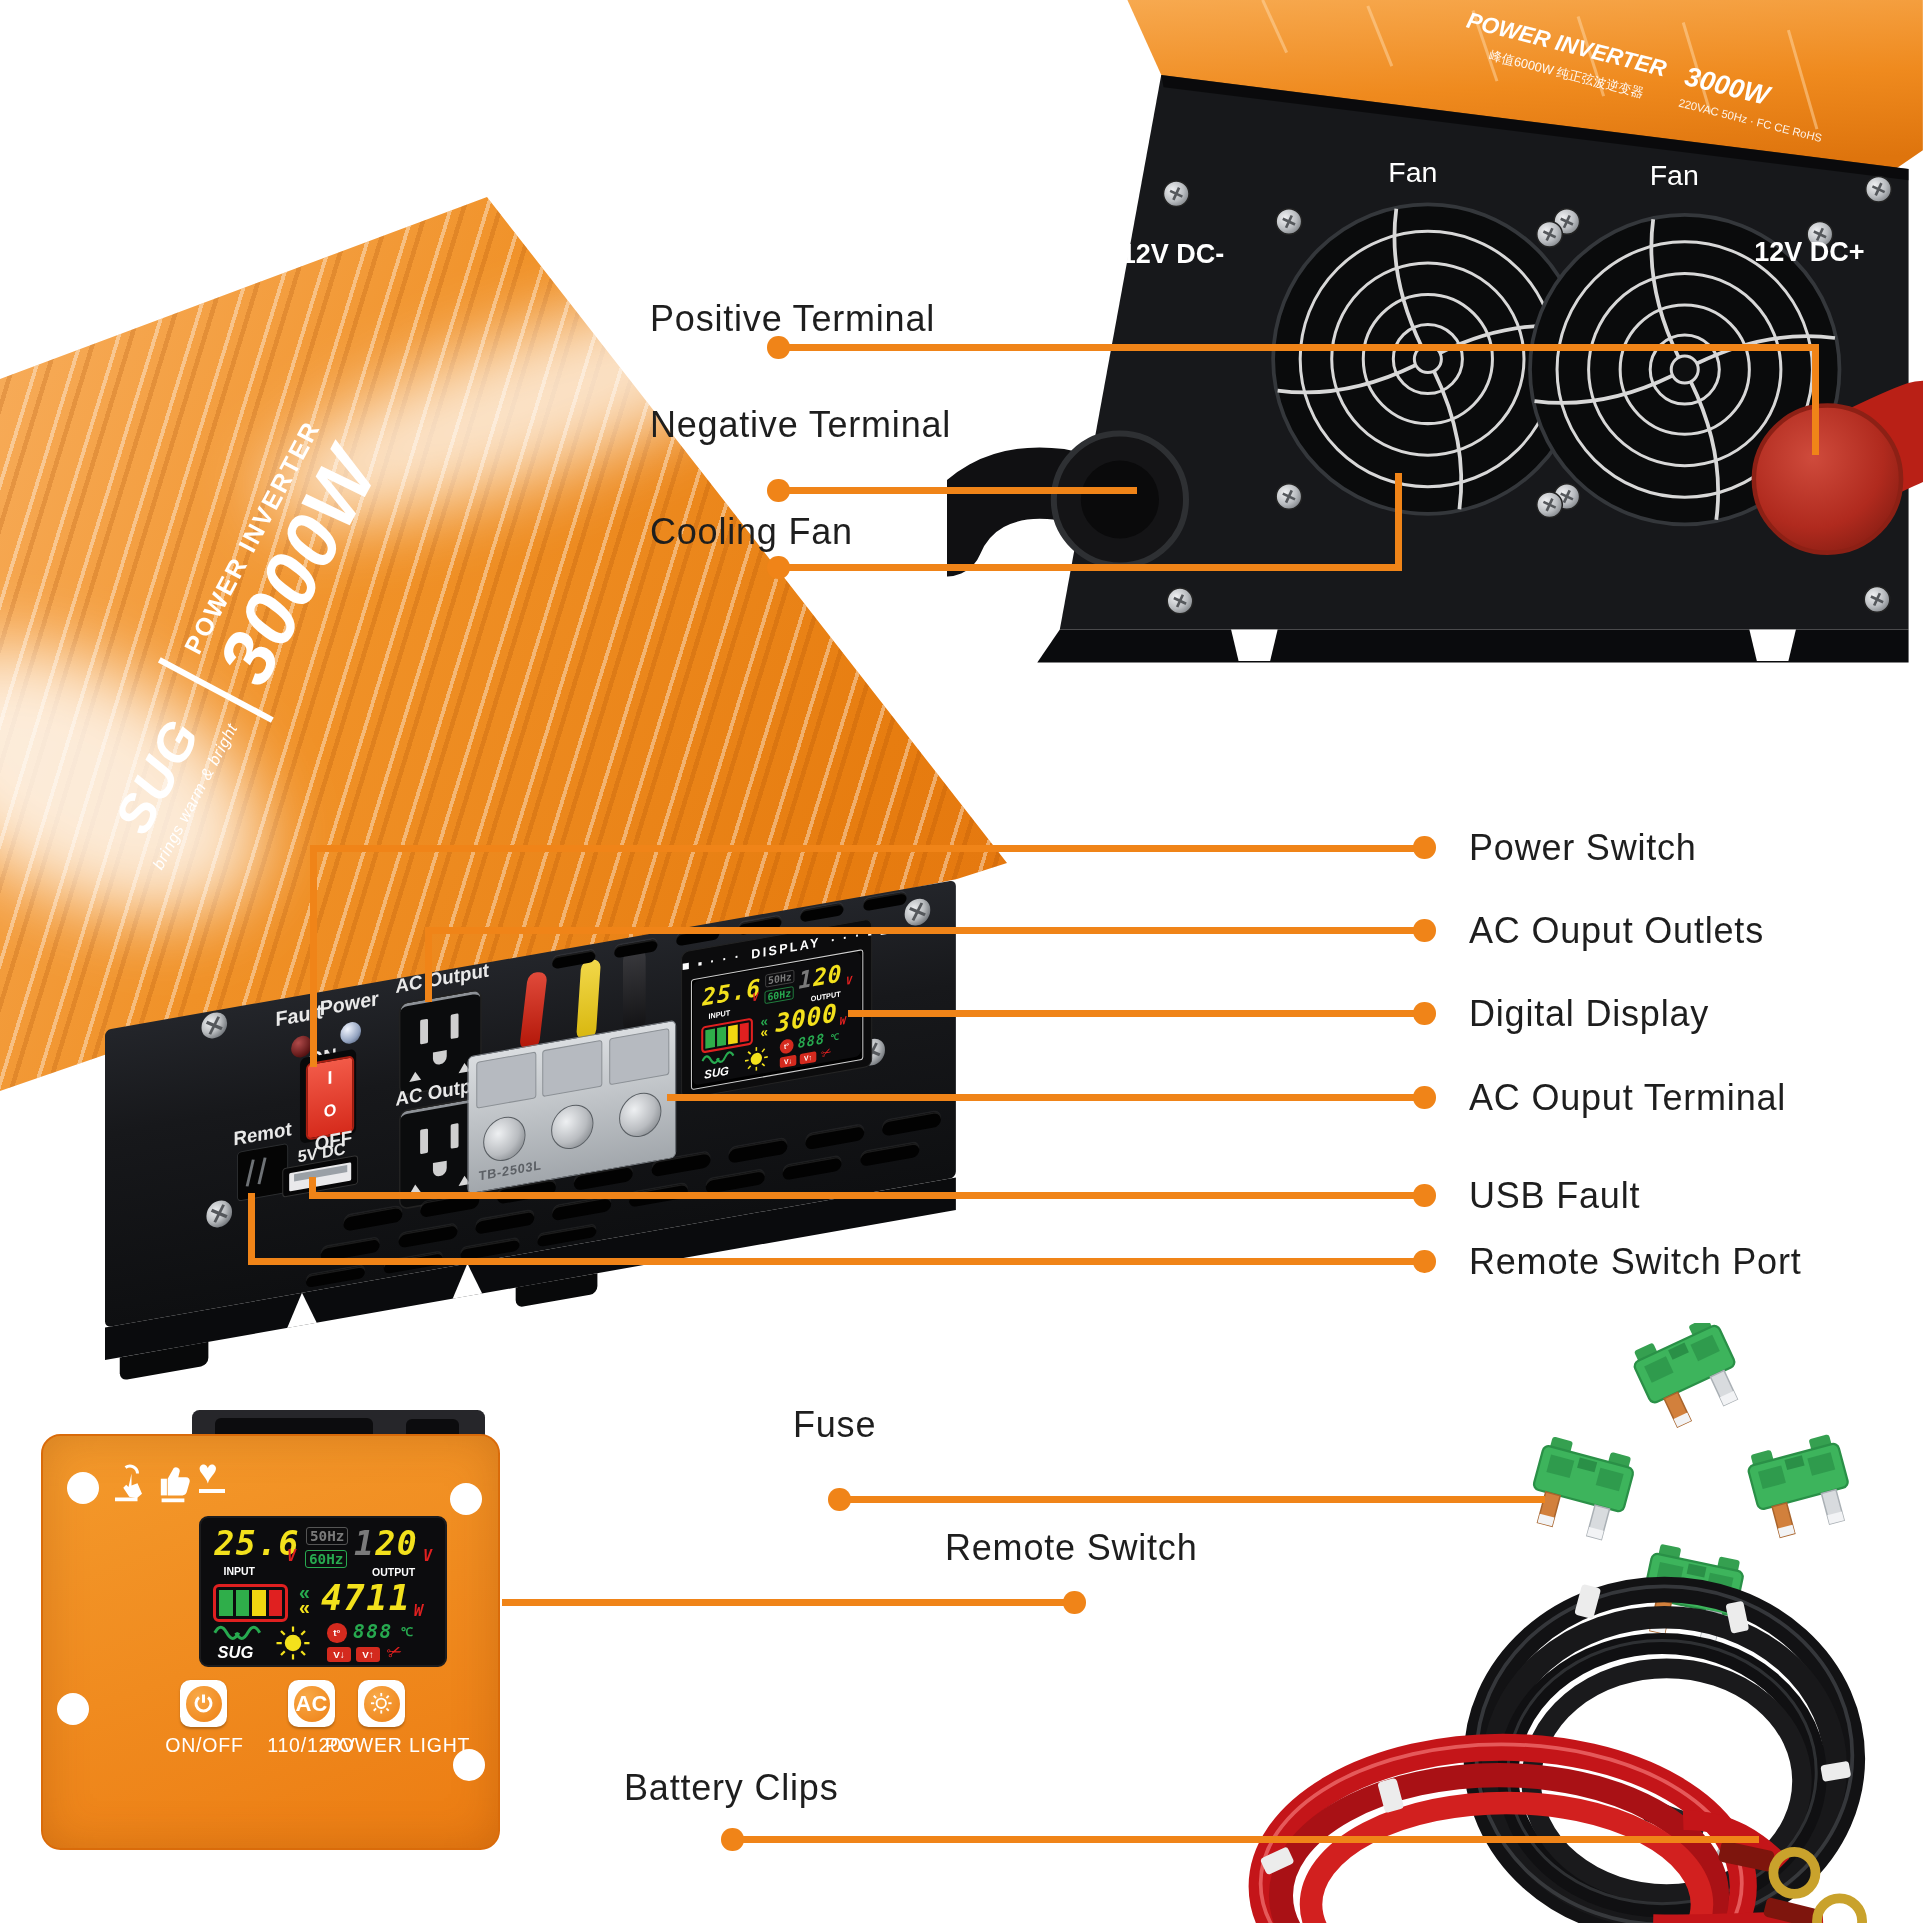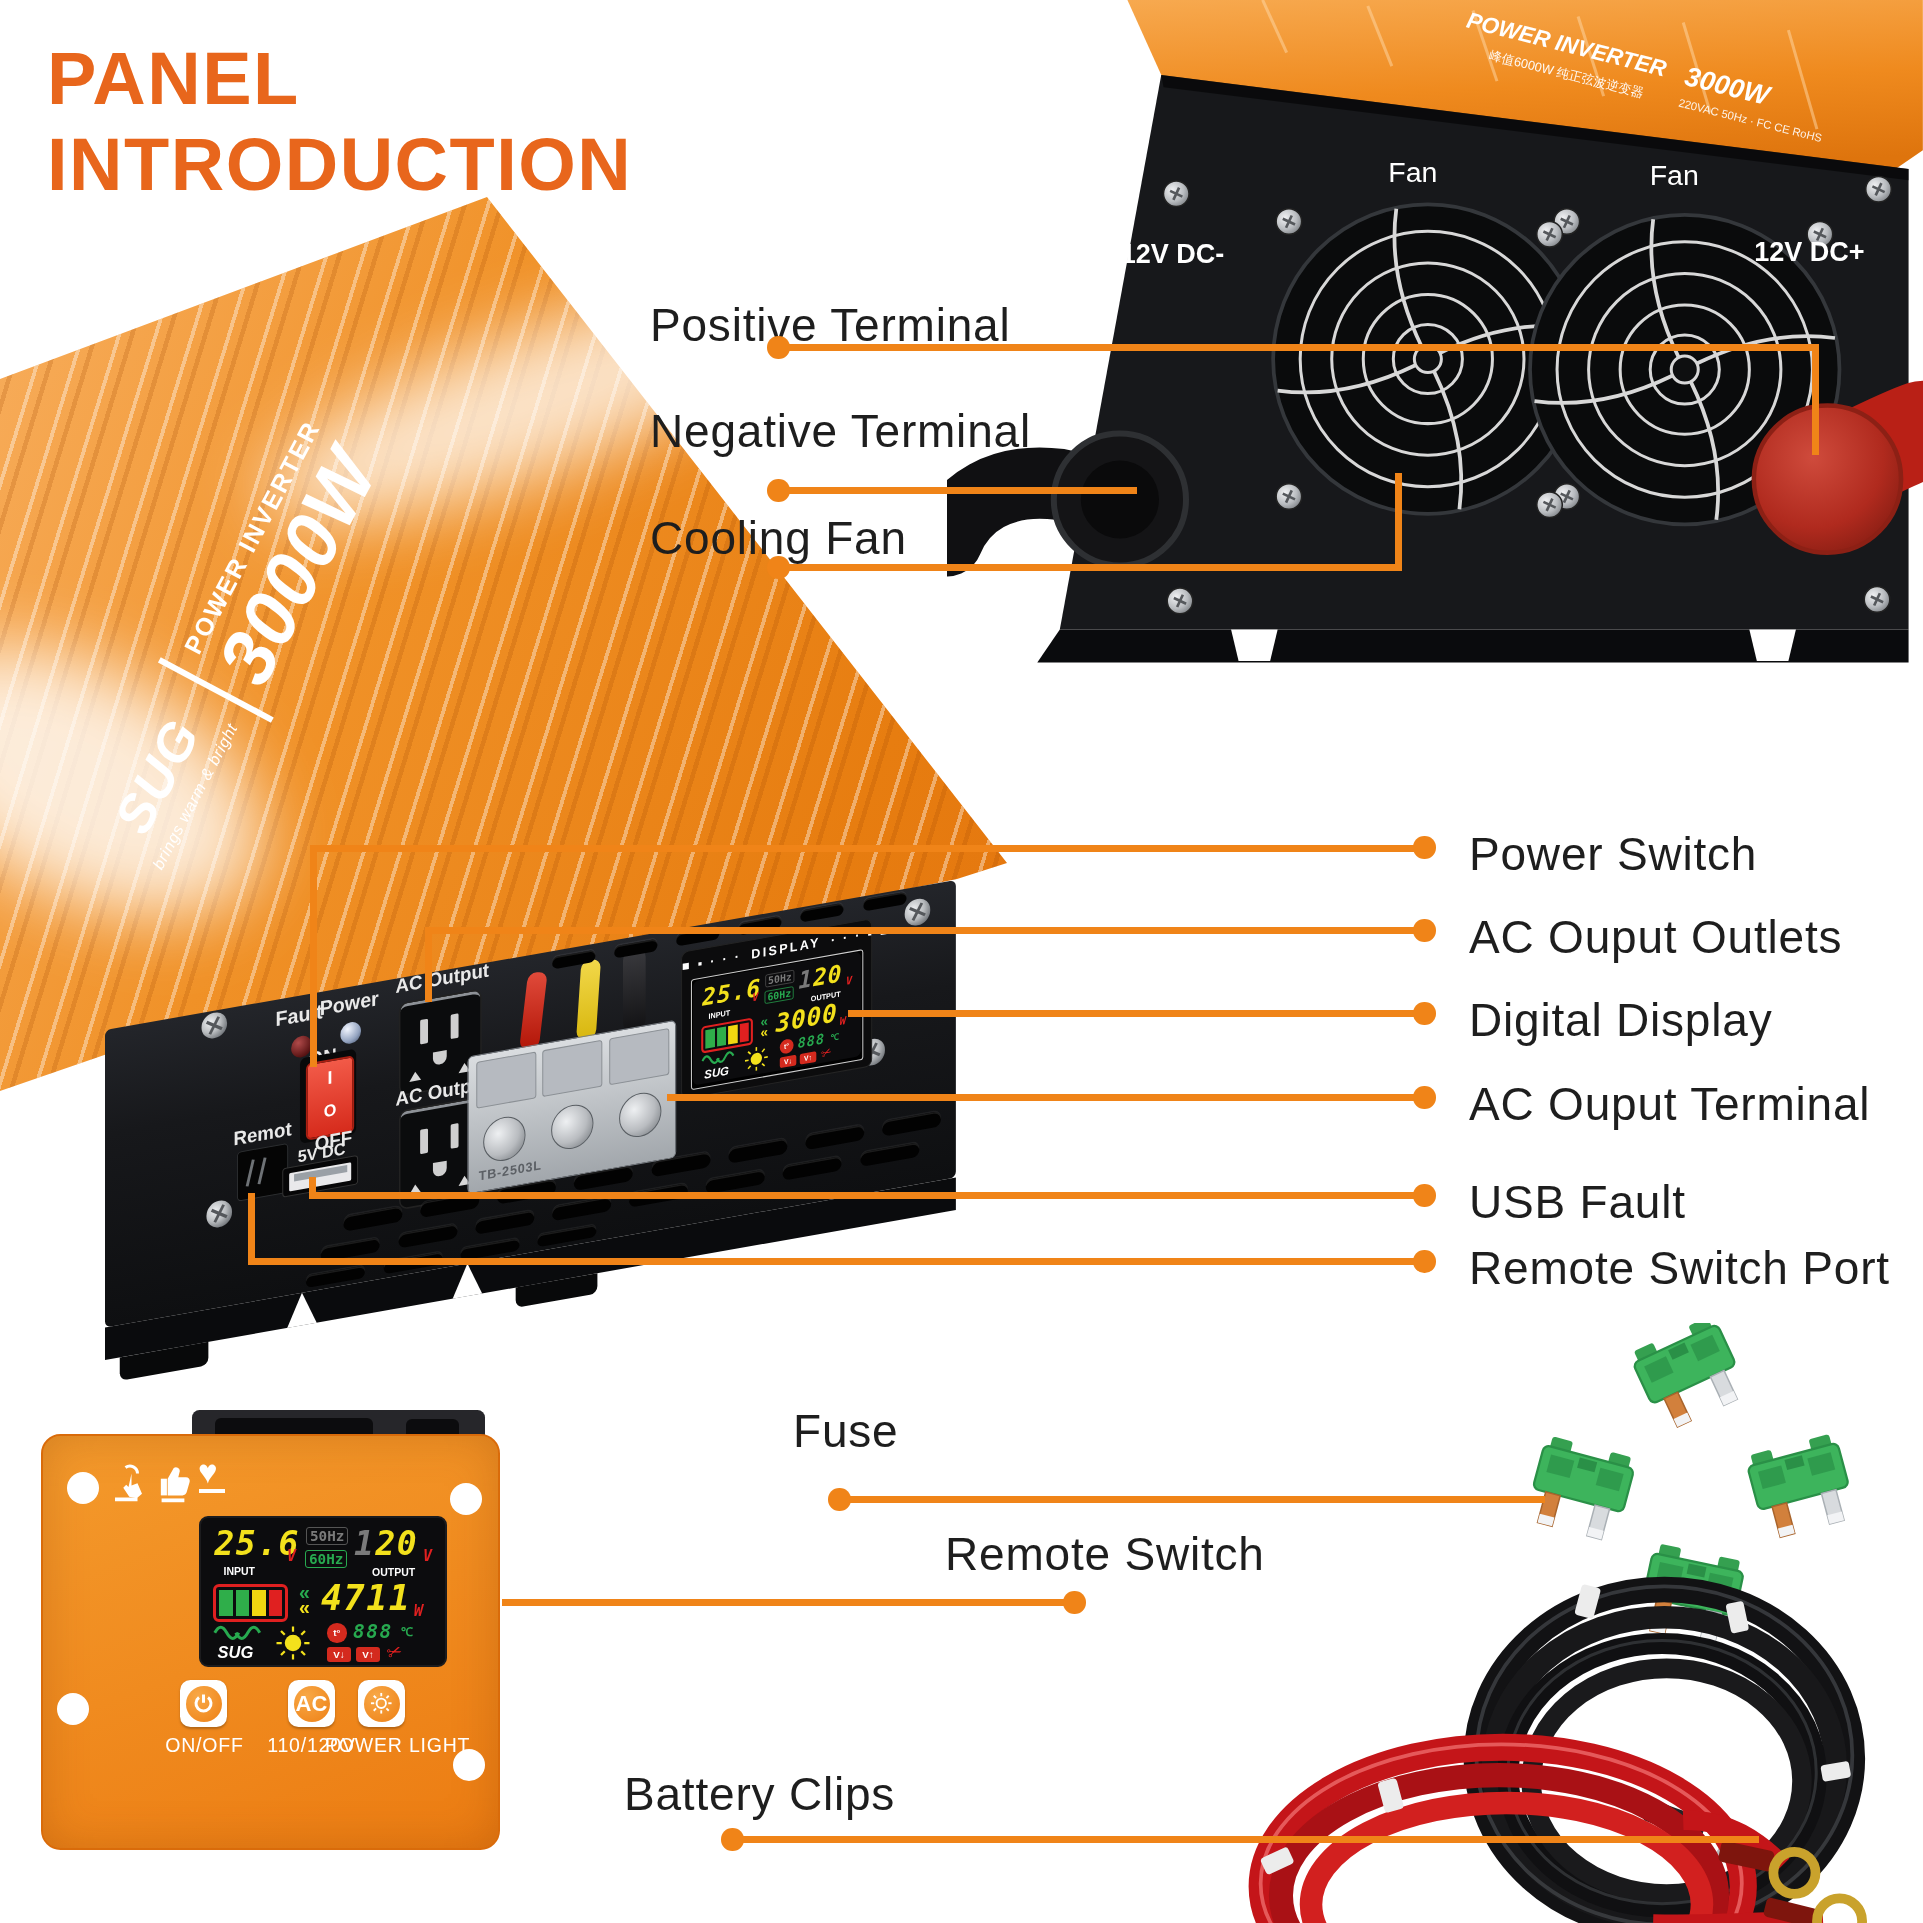--- a/index.html
+++ b/index.html
@@ -2,21 +2,21 @@
 <html style="font-size:12px"><head>
 <meta charset="utf-8">
 <style>
   html,body{margin:0;padding:0;background:#fff;}
   #page{position:relative;width:1923px;height:1924px;background:#fff;overflow:hidden;
         font-family:"Liberation Sans",sans-serif;}
   .abs{position:absolute;}
   
   .title{color:#E8661C;font-weight:700;font-size:74px;line-height:1.16;letter-spacing:1.5px;}
   
-  .lbl{color:#1e1e1e;font-size:46px;letter-spacing:0.8px;white-space:nowrap;}
+  .lbl{color:#1e1e1e;font-size:36px;letter-spacing:0.8px;white-space:nowrap;}
   .hline,.vline{background:#F08418;}
   .hline{height:6.8px;}
   .vline{width:6.8px;}
   .dot{width:22.5px;height:22.5px;border-radius:50%;background:#F08418;}
   
   .body-poly{left:0;top:0;width:1011px;height:1368px;
     background:linear-gradient(115deg,#f9b469 0%,#f09127 40%,#e77d10 75%,#e2720e 100%);
     clip-path:polygon(0px 379px,487px 197px,1007px 863px,957px 879px,113px 1052px,0px 1091px);}
   .body-ribs{left:0;top:0;width:1011px;height:1368px;
     background:repeating-linear-gradient(107deg,rgba(255,255,255,.38) 0 3.8px,rgba(255,255,255,0) 3.8px 12px,rgba(160,70,0,.20) 12px 16.5px,rgba(255,255,255,0) 16.5px 35px);
@@ -57,24 +57,20 @@
   .rbtn .circ{width:36px;height:36px;border-radius:50%;background:radial-gradient(circle at 35% 30%,#f8a948,#ee8014);display:flex;align-items:center;justify-content:center;color:#fff;font-weight:900;}
   .rlabel{color:#fff;font-size:19.5px;letter-spacing:0.8px;white-space:nowrap;text-align:center;}
   .wcirc{background:#fff;border-radius:50%;width:32px;height:32px;}
   svg text{font-family:"Liberation Sans",sans-serif;}
 </style>
 </head>
 <body>
 
 <div id="page">
 
-  <div class="abs title" style="left:47px;top:36px;">
-    <div>PANEL</div>
-    <div>INTRODUCTION</div>
-  </div>
 
   <svg class="abs" style="left:947px;top:0;" width="976" height="676" viewBox="0 0 1299 900">
     <defs>
       <linearGradient id="gTop" x1="0" y1="0" x2="0.2" y2="1">
         <stop offset="0" stop-color="#f7a94f"></stop>
           <stop offset="0.55" stop-color="#ef8a1e"></stop>
           <stop offset="1" stop-color="#de740d"></stop>
       </linearGradient>
       <radialGradient id="gRed" cx="0.4" cy="0.35" r="0.8">
         <stop offset="0" stop-color="#cf4b3c"></stop>

